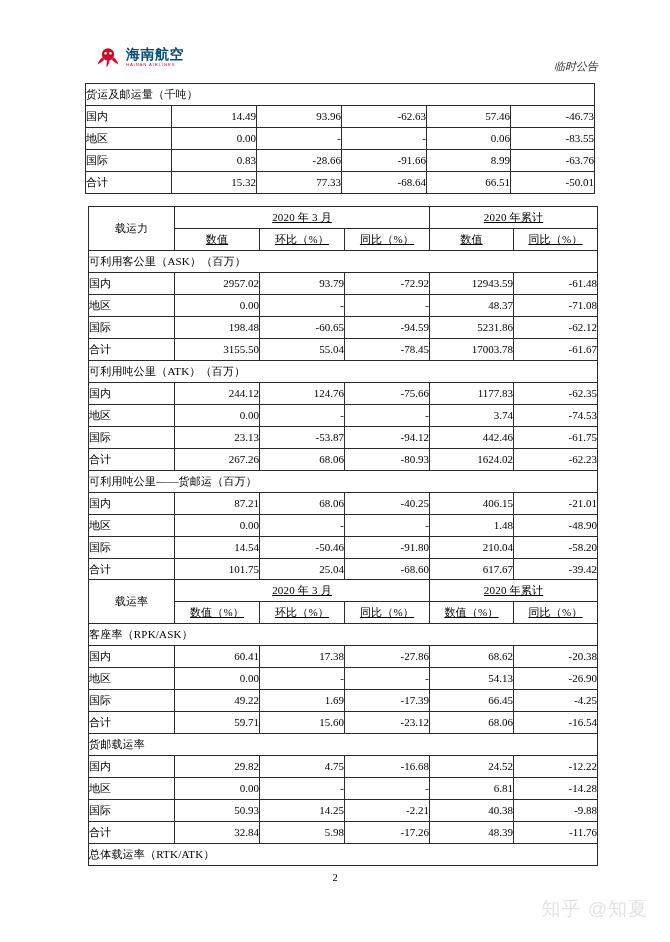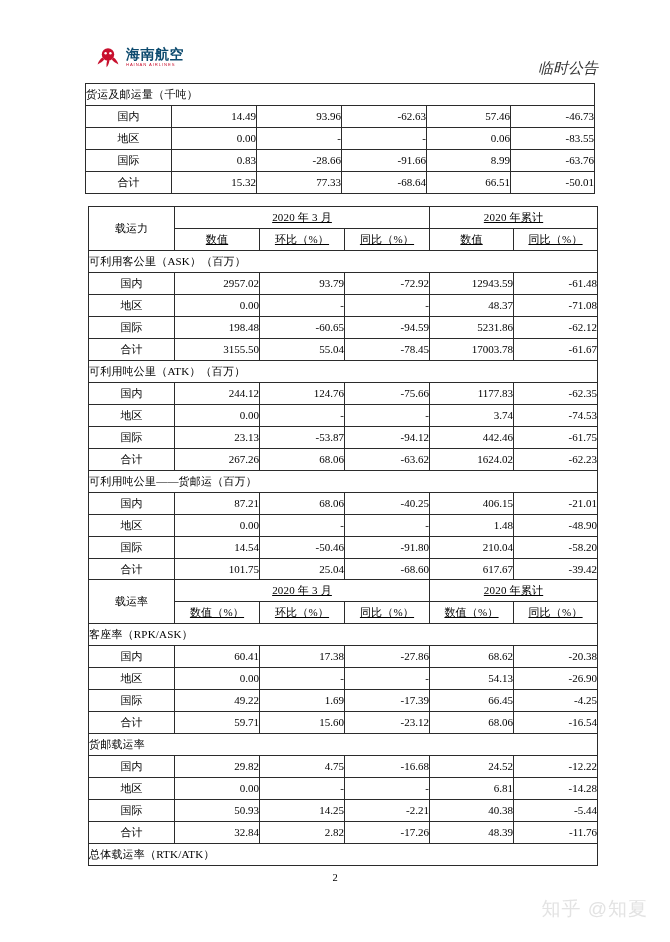--- a/index.html
+++ b/index.html
@@ -54,21 +54,21 @@
     font-family: "Liberation Sans", "DejaVu Sans", sans-serif;
     font-size: 4.2px;
     color: #c8102e;
     letter-spacing: 0.9px;
     margin-top: 2px;
   }
   .header-right {
     position: absolute;
     right: 72px;
     top: 59px;
-    font-size: 15px;
+    font-size: 11px;
     font-style: italic;
     color: #333333;
     font-family: Liberation Sans, sans-serif;
   }
 
   
   table.rpt {
     position: absolute;
     border-collapse: collapse;
     table-layout: fixed;
@@ -85,21 +85,21 @@
     line-height: 21px;
     background: #ffffff;
   }
   
   table.rpt {
     border: 1.6px solid #111111;
   }
 
   .cell-label {
     padding-left: 8px;
-    text-align: center;
+    text-align: left;
     white-space: nowrap;
   }
   .cell-num {
     padding-right: 8px;
     text-align: right;
     white-space: nowrap;
     font-family: "Liberation Serif", "DejaVu Serif", serif;
   }
   .section-title td {
     font-weight: bold;
@@ -307,21 +307,21 @@
         <td class="cell-num">23.13</td>
         <td class="cell-num">-53.87</td>
         <td class="cell-num">-94.12</td>
         <td class="cell-num">442.46</td>
         <td class="cell-num">-61.75</td>
       </tr>
       <tr>
         <td class="cell-label">合计</td>
         <td class="cell-num">267.26</td>
         <td class="cell-num">68.06</td>
-        <td class="cell-num">-63.62</td>
+        <td class="cell-num">-80.93</td>
         <td class="cell-num">1624.02</td>
         <td class="cell-num">-62.23</td>
       </tr>
       <tr class="section-title">
         <td colspan="6">可利用吨公里——货邮运（百万）</td>
       </tr>
       <tr>
         <td class="cell-label">国内</td>
         <td class="cell-num">87.21</td>
         <td class="cell-num">68.06</td>
@@ -431,26 +431,26 @@
         <td class="cell-num">-</td>
         <td class="cell-num">6.81</td>
         <td class="cell-num">-14.28</td>
       </tr>
       <tr>
         <td class="cell-label">国际</td>
         <td class="cell-num">50.93</td>
         <td class="cell-num">14.25</td>
         <td class="cell-num">-2.21</td>
         <td class="cell-num">40.38</td>
-        <td class="cell-num">-5.44</td>
+        <td class="cell-num">-9.88</td>
       </tr>
       <tr>
         <td class="cell-label">合计</td>
         <td class="cell-num">32.84</td>
-        <td class="cell-num">2.82</td>
+        <td class="cell-num">5.98</td>
         <td class="cell-num">-17.26</td>
         <td class="cell-num">48.39</td>
         <td class="cell-num">-11.76</td>
       </tr>
       <tr class="section-title">
         <td colspan="6">总体载运率（RTK/ATK）</td>
       </tr>
     </tbody>
 </table>
 

